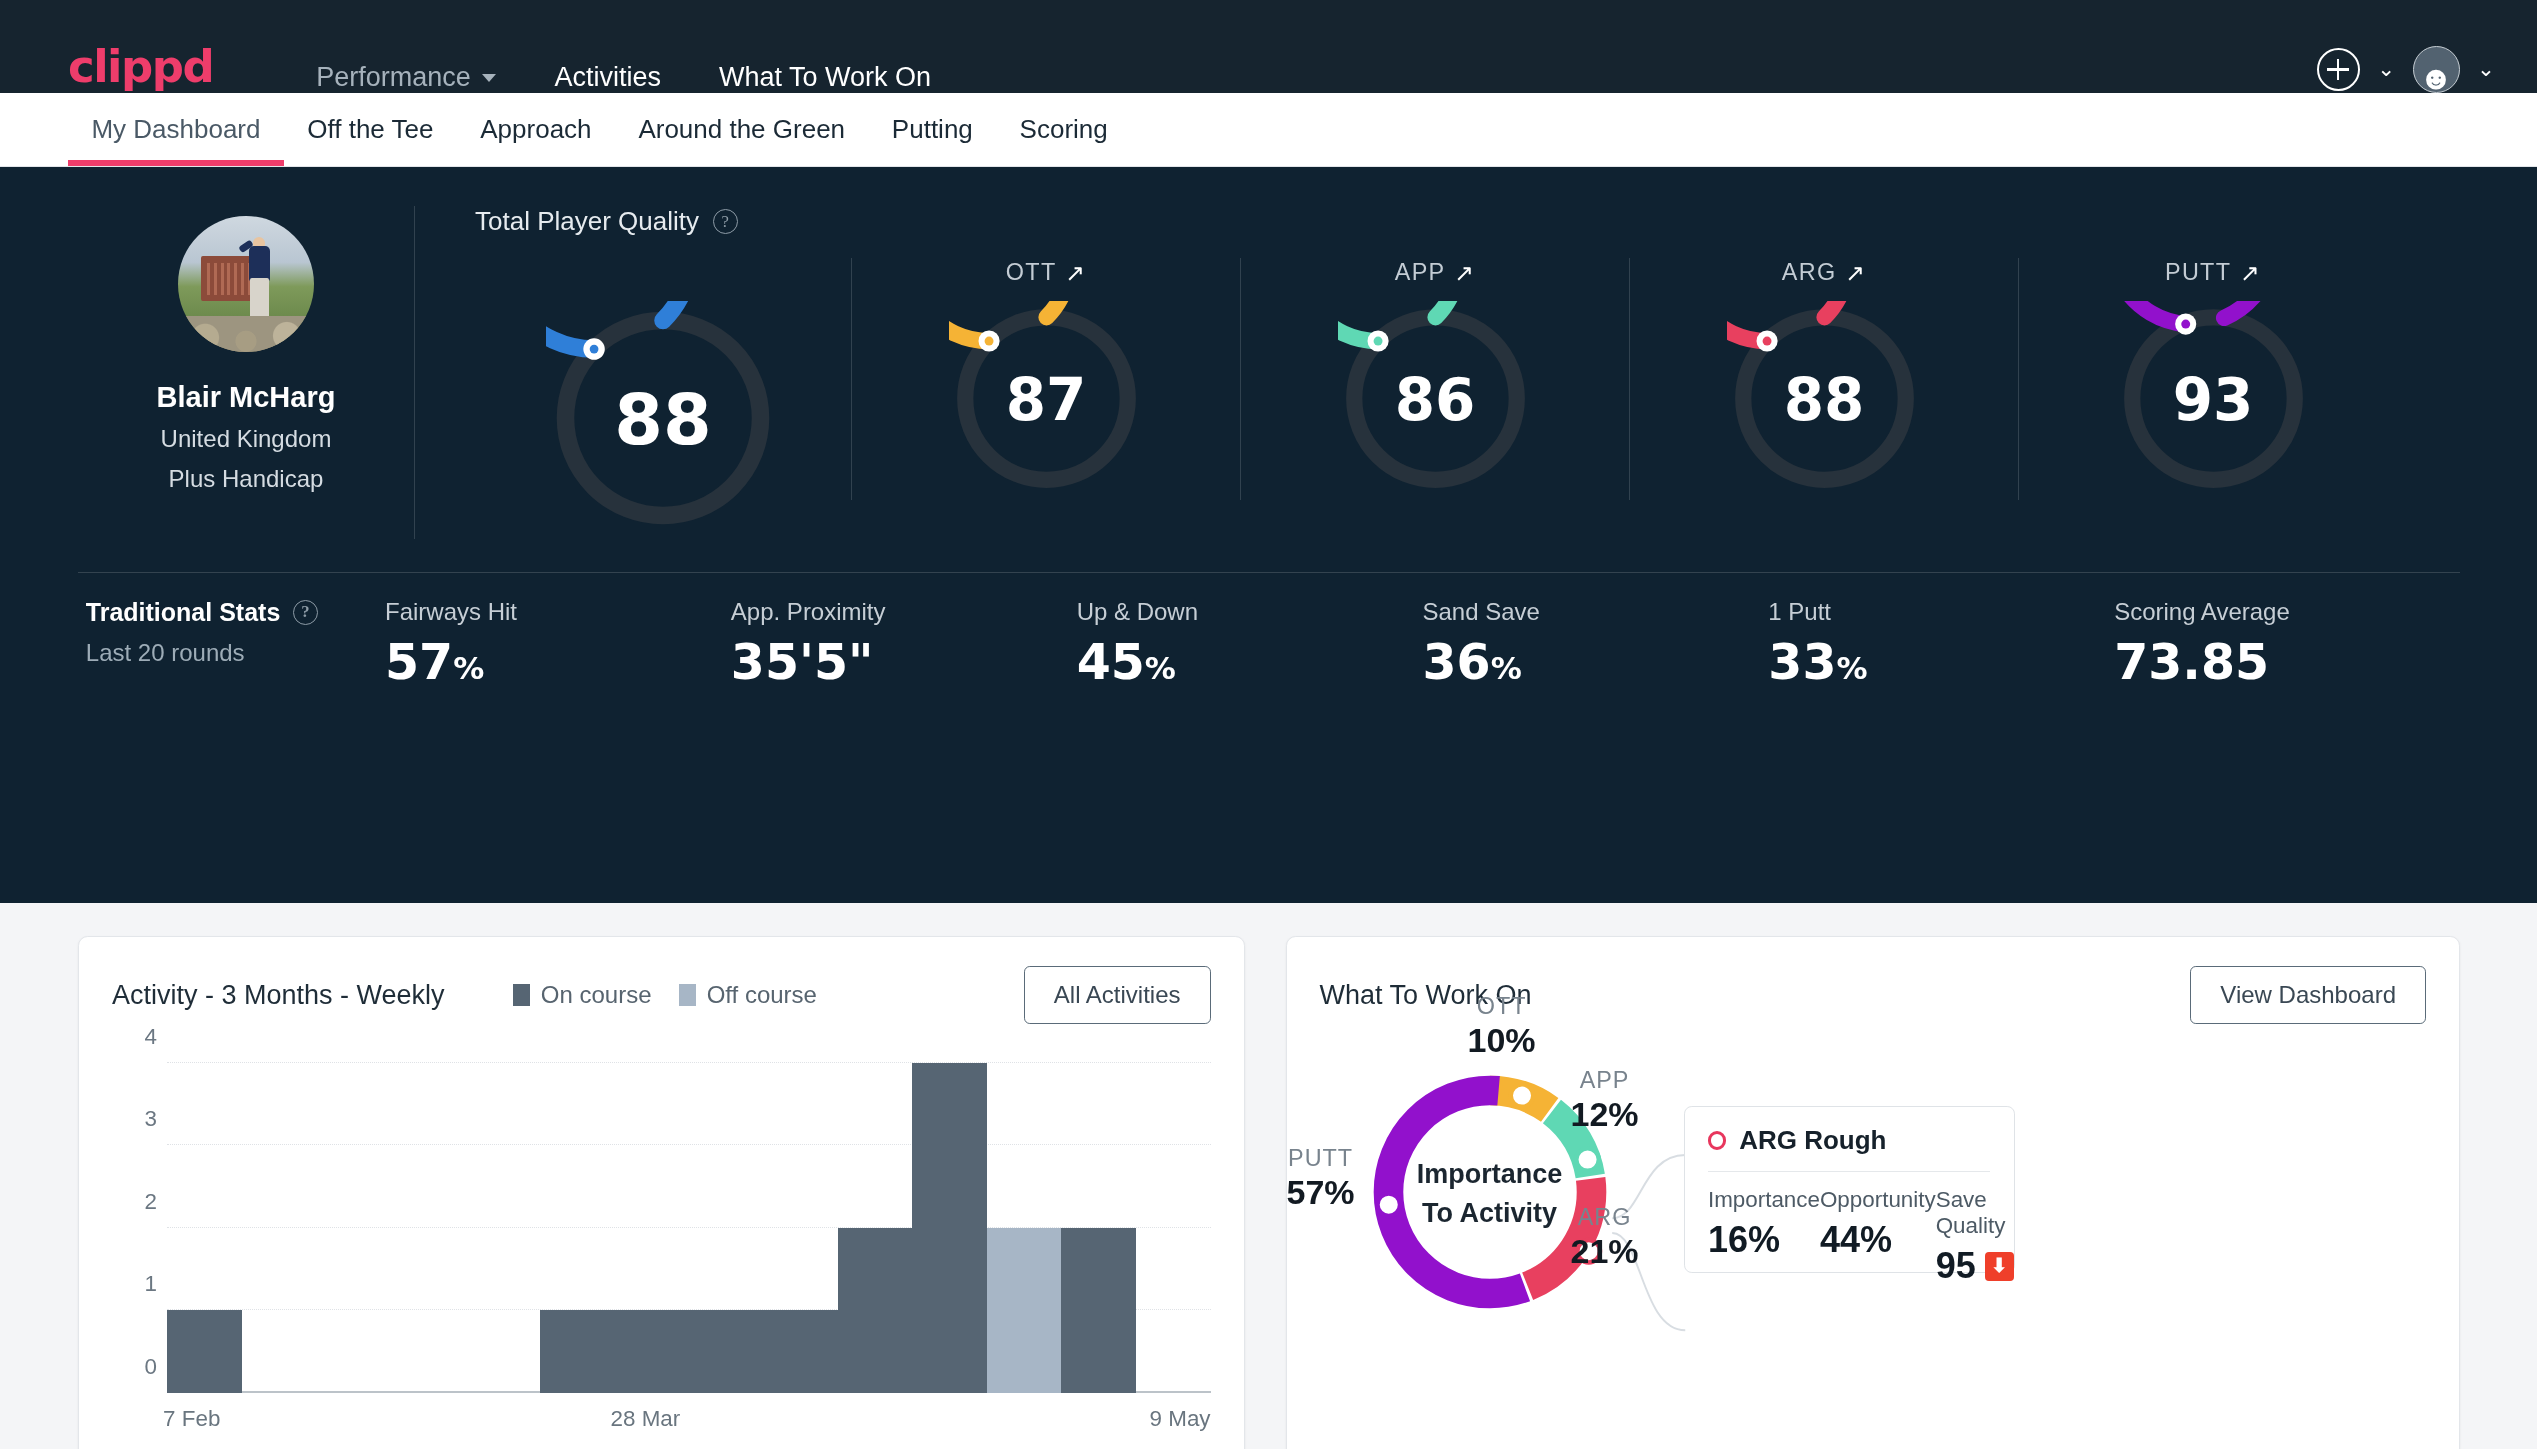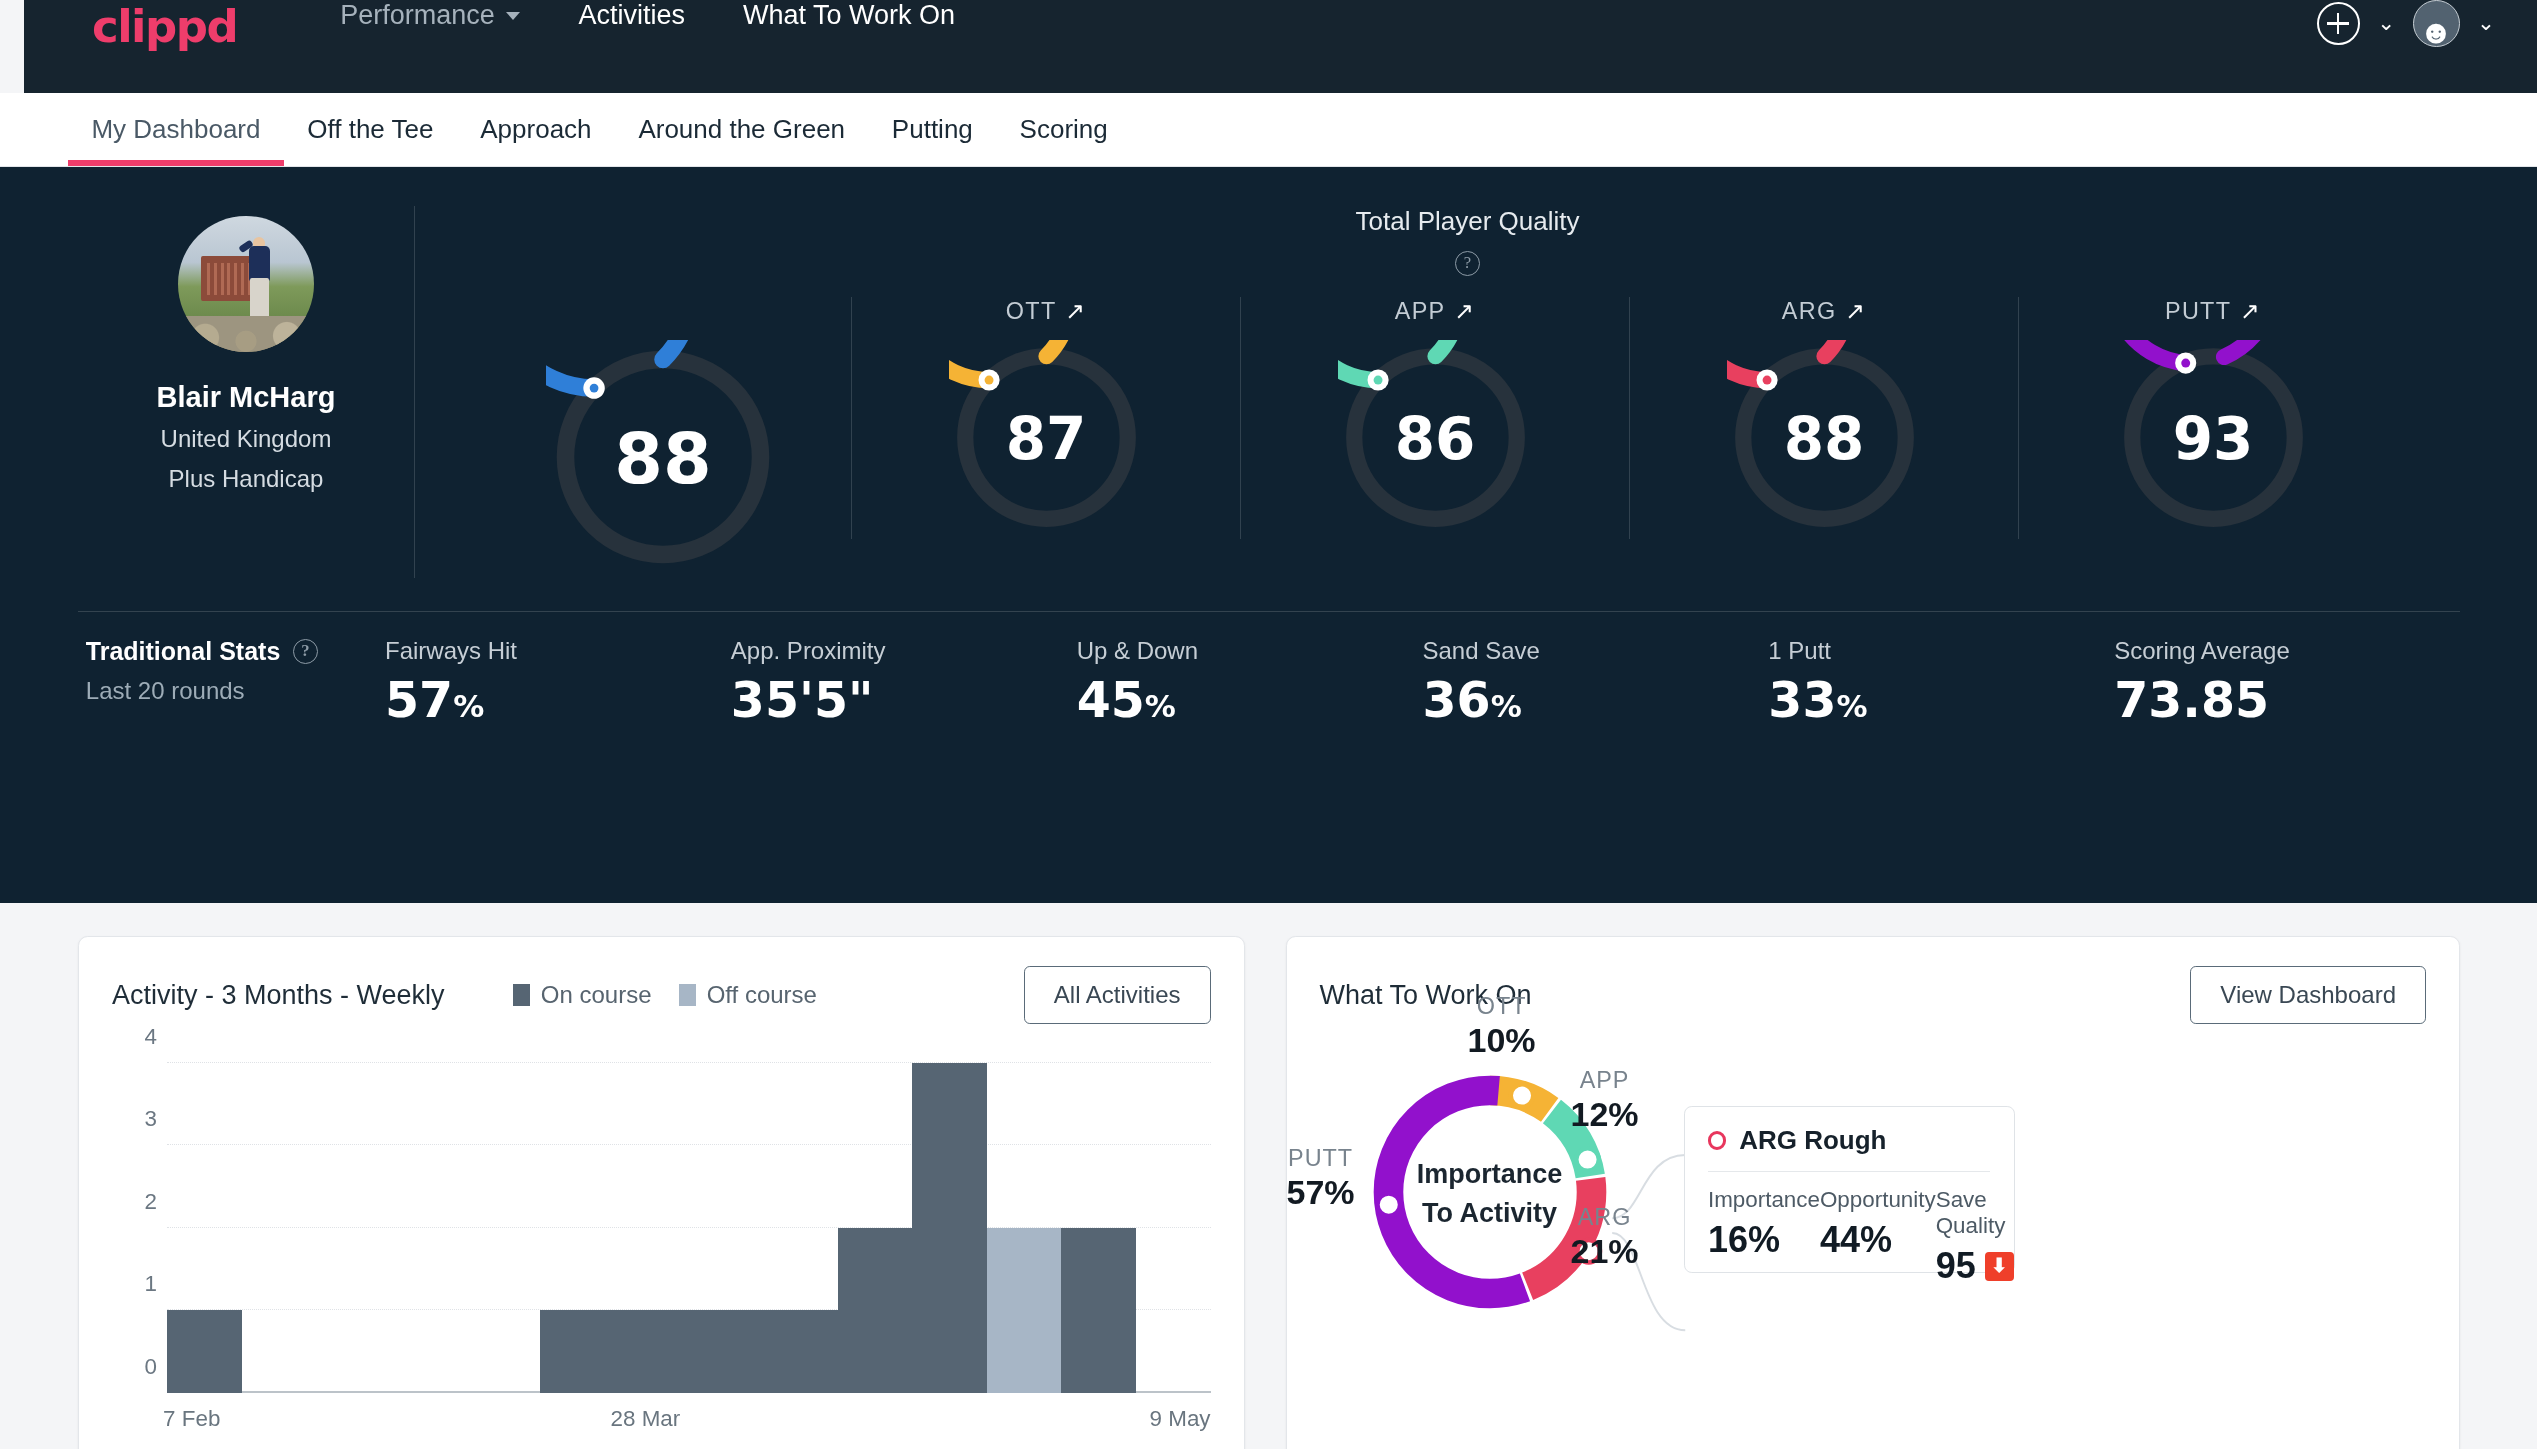--- a/index.html
+++ b/index.html
@@ -9,23 +9,22 @@
     background:#f4f5f7;
     overflow:hidden;
     -webkit-font-smoothing:antialiased;
   }
 
   
   .topbar {
     height:93px;
     background:#16242f;
     display:flex;
-    align-items:flex-start;
+    align-items:flex-end;
     padding:0 43px 0 68px;
-    margin-left:24px;
   }
   .logo {
     font-size:45px;
     font-weight:bold;
     color:#ee3d6b;
     letter-spacing:-1.5px;
     margin-right:76px;
     font-family:"DejaVu Sans", sans-serif;
   }
   .topnav { display:flex; align-items:center; gap:4px; }
@@ -182,21 +181,20 @@
 
   .quality-panel {
     flex:1;
     border-left:1px solid #31424f;
     padding-left:60px;
     margin-left:0px;
   }
   .tpq-head {
     display:flex; align-items:center; gap:13.6px;
     margin-bottom:21.4px;
-    flex-direction:column;
   }
   .tpq-label { font-size:26px; color:#e6ebef; }
   .help-ico {
     width:25px; height:25px; border-radius:50%;
     border:1.9px solid #8d9ba6;
     color:#8d9ba6;
     font-size:16.6px;
     display:flex; align-items:center; justify-content:center;
     cursor:pointer;
     font-family:"Liberation Serif", serif;

